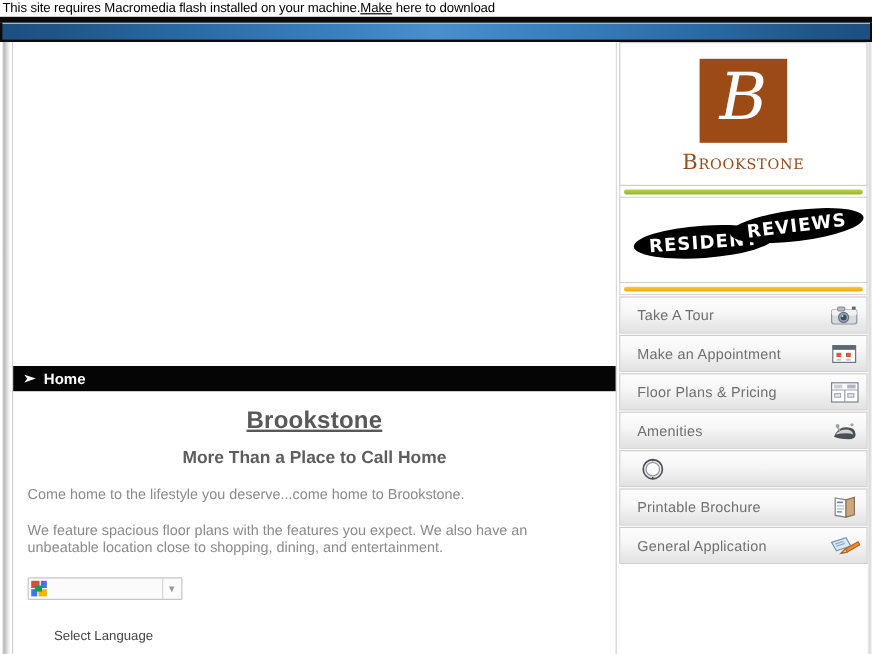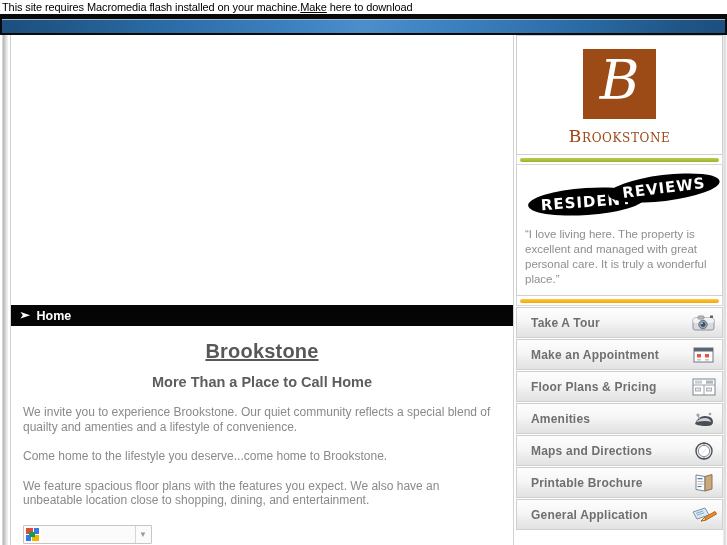--- a/index.html
+++ b/index.html
@@ -291,21 +291,21 @@
     background: linear-gradient(to bottom, #fdfdfd 0%, #f6f6f6 45%, #eaeaea 75%, #e2e2e2 100%);
     display: flex;
     align-items: center;
     justify-content: space-between;
     box-sizing: border-box;
     padding: 0 5px 0 14px;
     cursor: pointer;
   }
   .navbtn-label {
     font-size: 12px;
-    font-weight: bold;
+    font-weight: normal;
     color: #6f6f6f;
     letter-spacing: 0.2px;
   }
   .navbtn-icon {
     width: 26px;
     height: 22px;
     flex: none;
   }
   .navbtn-icon svg { display: block; }
 </style>
@@ -331,21 +331,20 @@
 
     <div class="home-bar">
       <span class="arrow">➤</span>
       <span>Home</span>
     </div>
 
     <div class="content-body">
       <div class="title-main">Brookstone</div>
       <div class="title-sub">More Than a Place to Call Home</div>
 
-      <p class="para">We invite you to experience Brookstone. Our quiet community reflects a special blend of quailty and amenties and a lifestyle of convenience.</p>
       <p class="para">Come home to the lifestyle you deserve...come home to Brookstone.</p>
       <p class="para">We feature spacious floor plans with the features you expect. We also have an unbeatable location close to shopping, dining, and entertainment.</p>
 
       <div class="gt-widget">
         <div class="gt-icon">
           <i class="gt-i1"></i>
             <i class="gt-i2"></i>
             <i class="gt-i3"></i>
             <i class="gt-i4"></i>
             <i class="gt-i5"></i>
@@ -367,21 +366,20 @@
 
     <div class="divider-strip">
       <div class="bar bar-green"></div>
     </div>
 
     <div class="panel reviews-panel">
       <div class="reviews-logo">
         <div class="blob blob-resident">RESIDENT</div>
         <div class="blob blob-reviews">REVIEWS</div>
       </div>
-      <p class="review-text">“I love living here. The property is excellent and managed with great personal care. It is truly a wonderful place.”</p>
     </div>
 
     <div class="divider-strip">
       <div class="bar bar-orange"></div>
     </div>
 
     <div class="navbtn">
       <span class="navbtn-label">Take A Tour</span>
       <span class="navbtn-icon">
         <svg width="26" height="22" viewBox="0 0 26 22">
@@ -432,21 +430,20 @@
           <path d="M4 16 Q7 8 14 8 Q22 8 22 14 Q22 18 16 18 Q8 18 4 16 Z" fill="#4a4f56"></path>
           <path d="M5 14 Q9 10 14 10 Q19 10 20 14 Q16 12 5 14 Z" fill="#cfd3d8"></path>
           <circle cx="7" cy="7" r="1.6" fill="#9ba1a8"></circle>
           <line x1="7" y1="8" x2="9" y2="11" stroke="#9ba1a8" stroke-width="1.3"></line>
           <circle cx="19" cy="6" r="1.3" fill="#9ba1a8"></circle>
         </svg>
       </span>
     </div>
 
     <div class="navbtn">
-      <span class="navbtn-label">Maps and Directions</span>
       <span class="navbtn-icon">
         <svg width="26" height="22" viewBox="0 0 26 22">
           <circle cx="13" cy="11" r="8" fill="#e9ecef" stroke="#4b5158" stroke-width="1.4"></circle>
           <circle cx="13" cy="11" r="5.6" fill="#ffffff" stroke="#8b9199"></circle>
           <path d="M9.5 14.5 L16.5 7.5 L13.9 10.2 Z" fill="#3d434a"></path>
           <path d="M16.5 7.5 L9.5 14.5 L12.1 11.8 Z" fill="#7b828a"></path>
           <line x1="13" y1="2.6" x2="13" y2="4.4" stroke="#4b5158" stroke-width="1.3"></line>
           <line x1="13" y1="17.6" x2="13" y2="19.4" stroke="#4b5158" stroke-width="1.3"></line>
         </svg>
       </span>

